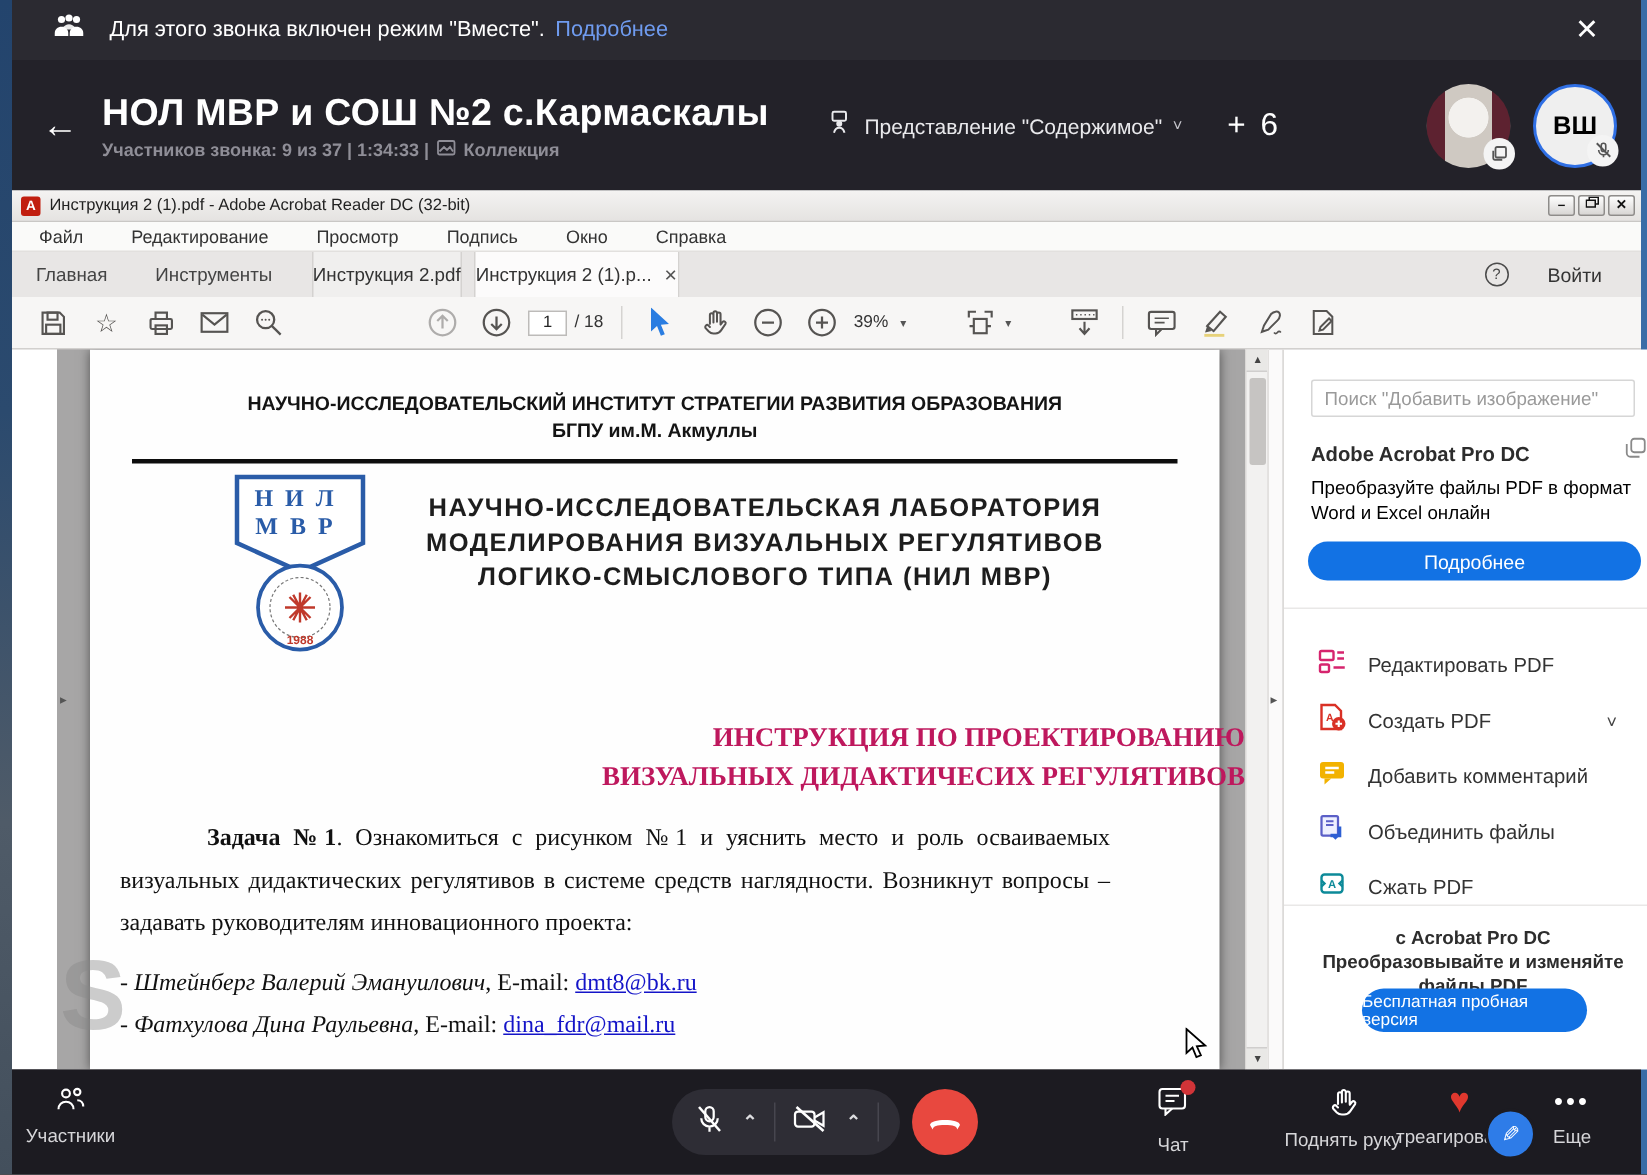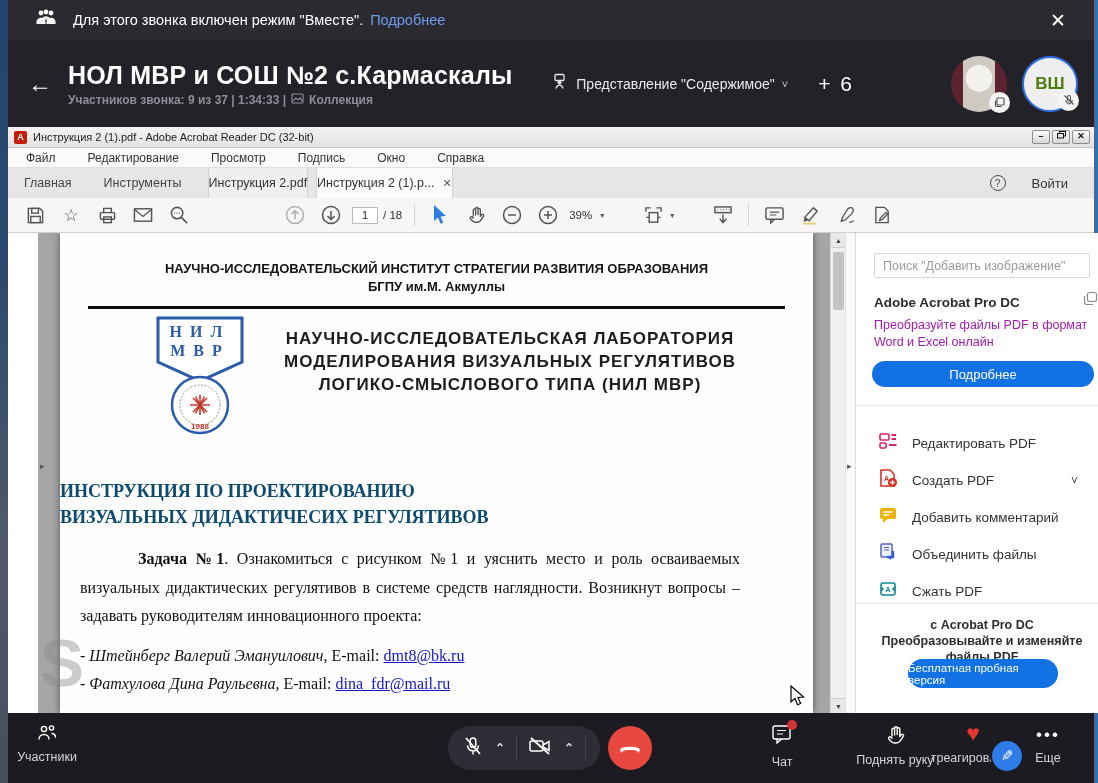--- a/index.html
+++ b/index.html
@@ -33,21 +33,21 @@
   .avatars { display:flex; align-items:center; margin-left:26px; gap:15px; }
   .avatar { position:relative; width:56px; height:56px; border-radius:50%; }
   .av1 { background:radial-gradient(circle at 50% 78%, #caa small, transparent),
          radial-gradient(circle at 50% 34%, #181512 0 46%, transparent 47%),
          radial-gradient(circle at 42% 60%, #2a211c 0 30%, transparent 31%),
          linear-gradient(180deg,#cbb6a6 0%,#b7a08f 55%,#8c7a6d 100%); }
   .av2 { background:radial-gradient(circle at 50% 40%, #f3f1ee 0 30%, transparent 31%),
          linear-gradient(90deg,#5d2230 0 22%, #cfc9c2 22% 78%, #5d2230 78%),
          #cfc9c2; }
   .av3 { background:#efefef; border:2px solid #2f6fe4; display:flex; align-items:center; justify-content:center; }
-  .av3 .ini { color:#4d7c0f; font-weight:700; font-size:17px; }
+  .av3 .ini { color:#000000; font-weight:700; font-size:17px; }
   .badge { position:absolute; right:-3px; bottom:-1px; width:21px; height:21px; border-radius:50%;
     background:#f4f4f4; display:flex; align-items:center; justify-content:center; }
 
   
   .acrobat { position:absolute; left:8px; top:127px; width:1086px; height:586px; background:#fff; }
   .titlebar { height:21px; background:linear-gradient(#f4f3f2,#e5e3e1); border-bottom:1px solid #c9c7c5;
     display:flex; align-items:center; padding-left:6px; }
   .pdficon { width:13px; height:13px; background:#c11e0f; border-radius:2px; color:#fff; font-size:9px;
     font-weight:700; display:flex; align-items:center; justify-content:center; }
   .wtitle { font-size:11px; color:#222; margin-left:6px; }
@@ -86,22 +86,22 @@
   .content { position:relative; height:480px; background:#a7a6a6;margin-left:30px; }
   .viewport { position:absolute; left:0; top:0; width:792px; height:480px; background:#a7a6a6; overflow:hidden; }
   .page { position:absolute; left:22px; top:0; width:753px; height:480px; background:#fefefe;
     box-shadow:0 0 7px rgba(0,0,0,.5); }
 
   .doc-h1 { position:absolute; top:28px; left:0; width:100%; text-align:center; font-size:13px; font-weight:700; color:#141414; }
   .doc-h2 { position:absolute; top:46px; left:0; width:100%; text-align:center; font-size:13px; font-weight:700; color:#141414; }
   .doc-rule { position:absolute; top:73px; left:28px; width:697px; height:3px; background:#0d0d0d; }
   .lab-line { position:absolute; left:185px; width:530px; text-align:center; font-size:17px; font-weight:700;
     color:#1d1d1d; letter-spacing:1px; }
-  .doc-title { position:absolute; left:0; width:100%; text-align:left; font-family:"Liberation Serif",serif;
-    font-size:18px; font-weight:700; color:#0c4a6e; }
+  .doc-title { position:absolute; left:17px; width:100%; text-align:right; font-family:"Liberation Serif",serif;
+    font-size:18px; font-weight:700; color:#be185d; }
   .doc-para { position:absolute; left:20px; top:312px; width:660px; font-family:"Liberation Serif",serif;
     font-size:16px; line-height:28.5px; color:#111; text-align:justify; text-indent:58px; }
   .doc-line { position:absolute; left:20px; font-family:"Liberation Serif",serif; font-size:16px; color:#111; }
   .doc-line .nm { font-style:italic; }
   .doc-line .em { color:#1414c8; text-decoration:underline; cursor:pointer; }
 
   .logo { position:absolute; left:92px; top:82px; width:96px; height:122px; }
 
   .wm-s { position:absolute; left:2px; top:392px; font-size:66px; font-weight:700; color:rgba(135,135,135,.42); }
   .lpane-arrow { position:absolute; left:2px; top:228px; font-size:9px; color:#555; }
@@ -116,21 +116,21 @@
   .paneflap { position:absolute; left:807px; top:0; width:10px; height:480px; background:#fbfafa; border-left:1px solid #e3e1df; }
   .rpane-arrow { position:absolute; left:1px; top:228px; font-size:9px; color:#555; cursor:pointer; }
 
   
   .sidebar { position:absolute; left:817px; top:0; width:269px; height:480px; background:#fff; border-left:1px solid #dcdad8; }
   .sb-search { position:absolute; left:18px; top:20px; width:216px; height:25px; border:1px solid #d6d6d6;
     border-radius:2px; font-size:12.5px; padding-left:8px; color:#333; font-family:"Liberation Sans",sans-serif; }
   .sb-search::placeholder { color:#9a9a9a; }
   .sb-title { position:absolute; left:18px; top:62px; font-size:13.5px; font-weight:700; color:#2c2c2c; }
   .sb-copyicon { position:absolute; right:26px; top:58px; cursor:pointer; }
-  .sb-text { position:absolute; left:18px; top:84px; width:218px; font-size:12.5px; color:#a21caf; line-height:17px; }
+  .sb-text { position:absolute; left:18px; top:84px; width:218px; font-size:12.5px; color:#000000; line-height:17px; }
   .btn-blue { position:absolute; background:#1272e4; color:#fff; display:flex; align-items:center; justify-content:center;
     cursor:pointer; }
   .sb-more { left:16px; top:128px; width:222px; height:26px; border-radius:13px; font-size:13px; }
   .sb-div { position:absolute; left:0; width:100%; height:1px; background:#e9e8e7; }
   .tool-row { position:absolute; left:0; width:252px; height:37px; display:flex; align-items:flex-end; padding-left:22px;
     cursor:pointer; }
   .tool-row .lbl { font-size:13.5px; color:#333; margin-left:14px; }
   .tool-chev { position:absolute; right:30px; font-size:12px; color:#444; }
   .sb-foot-title { position:absolute; left:10px; top:384px; width:232px; text-align:center; font-size:12.5px;
     font-weight:700; color:#2d2d2d; line-height:16px; }

